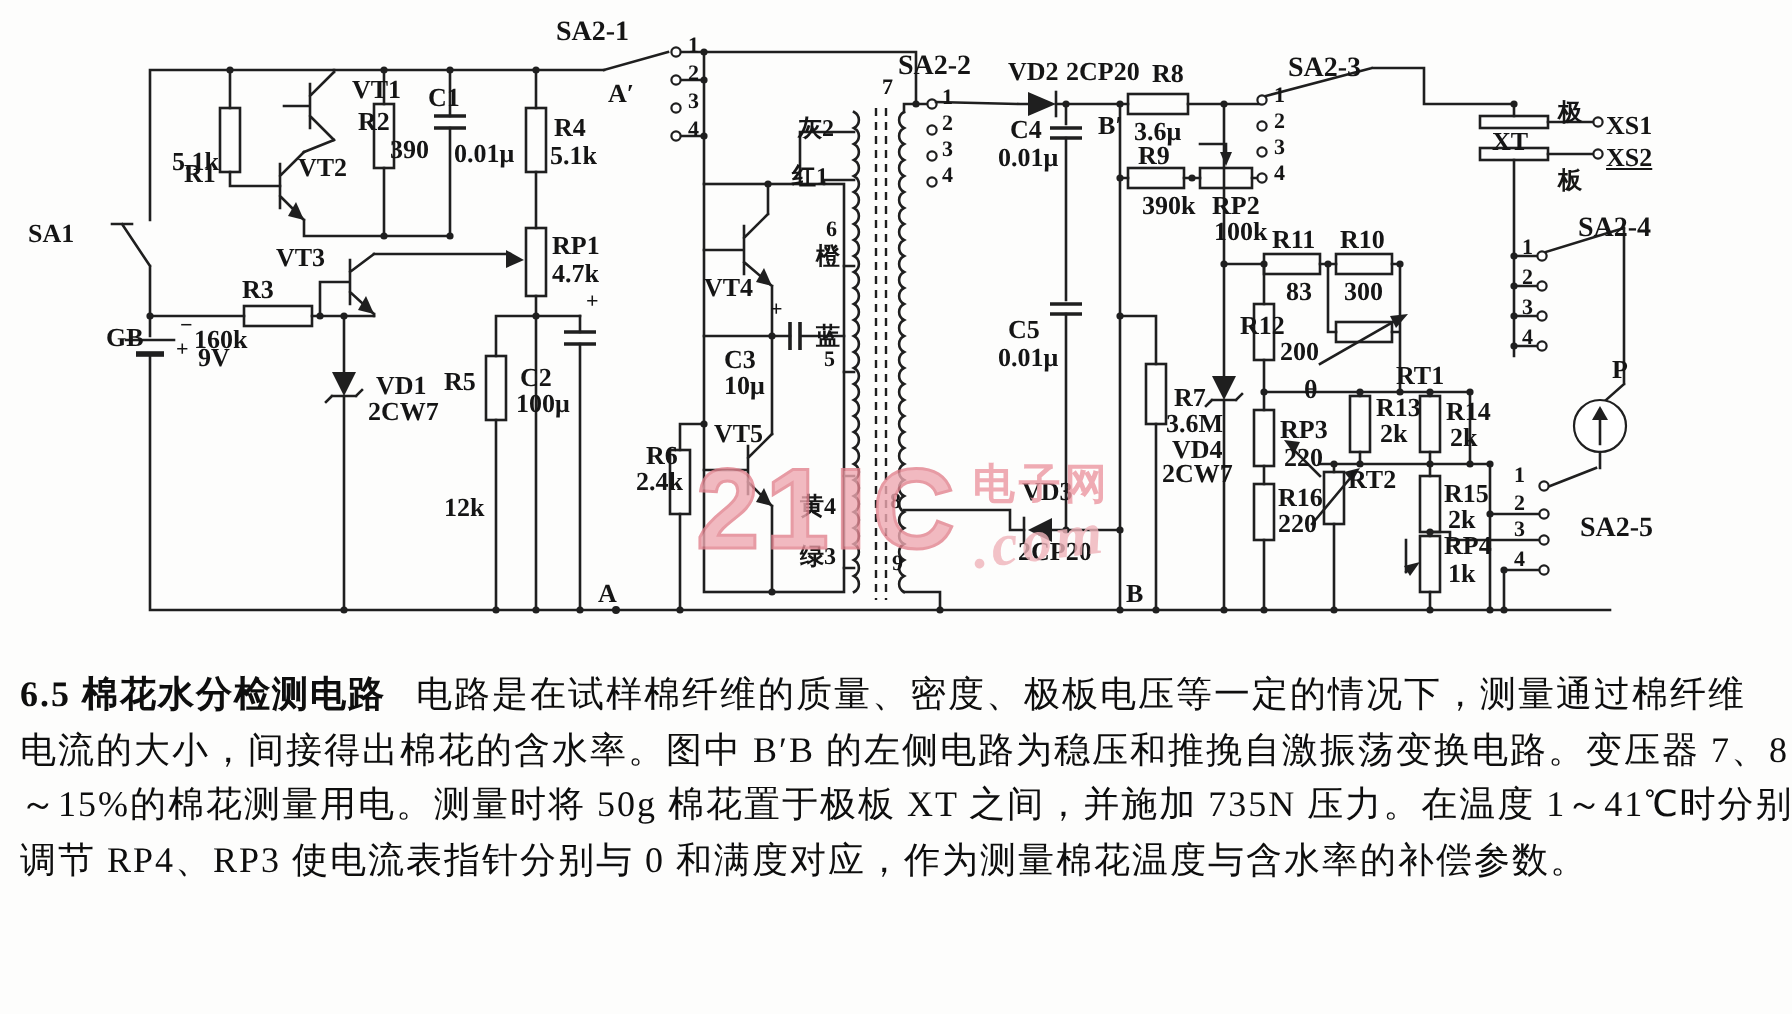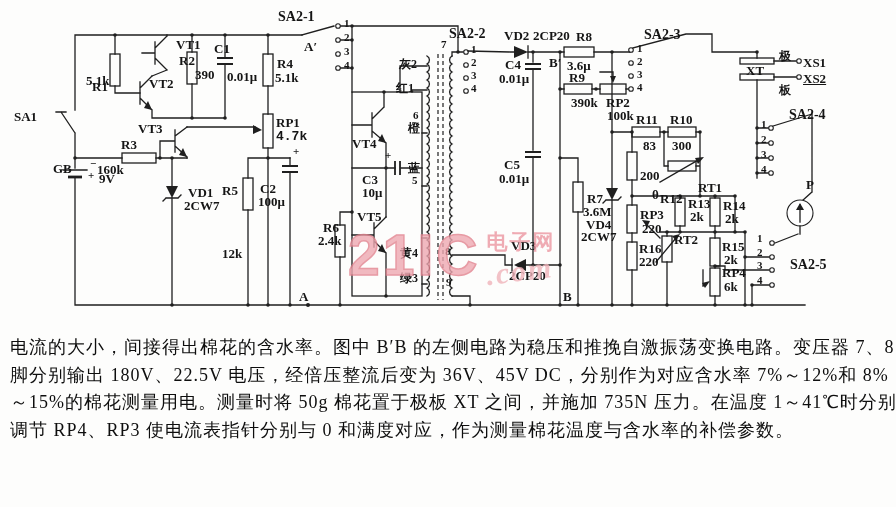--- a/index.html
+++ b/index.html
@@ -261,21 +261,21 @@
       <span class="lbl" style="left: 86px; top: 74px;">5.1k</span>
       <span class="lbl" style="left: 176px; top: 38px;">VT1</span>
       <span class="lbl" style="left: 179px; top: 54px;">R2</span>
       <span class="lbl" style="left: 195px; top: 68px;">390</span>
       <span class="lbl" style="left: 149px; top: 77px;">VT2</span>
       <span class="lbl" style="left: 214px; top: 42px;">C1</span>
       <span class="lbl" style="left: 227px; top: 70px;">0.01μ</span>
       <span class="lbl" style="left: 277px; top: 57px;">R4</span>
       <span class="lbl" style="left: 275px; top: 71px;">5.1k</span>
       <span class="lbl" style="left: 276px; top: 116px;">RP1</span>
-      <span class="lbl" style="left: 276px; top: 130px; font-family: Liberation Mono, monospace;">4.7k</span>
+      <span class="lbl" style="left: 276px; top: 130px;">4.7k</span>
       <span class="lbl" style="left: 138px; top: 122px;">VT3</span>
       <span class="lbl" style="left: 121px; top: 138px;">R3</span>
       <span class="lbl" style="left: 97px; top: 163px;">160k</span>
       <span class="lbl" style="left: 188px; top: 186px;">VD1</span>
       <span class="lbl" style="left: 184px; top: 199px;">2CW7</span>
       <span class="lbl" style="left: 222px; top: 184px; text-align: right;">R5</span>
       <span class="lbl" style="left: 222px; top: 215px; margin-top: 32px;">12k</span>
       <span class="lbl" style="left: 260px; top: 182px;">C2</span>
       <span class="lbl" style="left: 258px; top: 195px;">100μ</span>
       <span class="lbl" style="left: 293px; top: 146px; font-size: 11px;">+</span>
@@ -338,55 +338,55 @@
       <span class="lbl" style="left: 806px; top: 178px;">P</span>
       <span class="lbl" style="left: 790px; top: 258px; font-size: 14px;">SA2-5</span>
       <span class="lbl" style="left: 757px; top: 233px; font-size: 11px;">1</span>
       <span class="lbl" style="left: 757px; top: 247px; font-size: 11px;">2</span>
       <span class="lbl" style="left: 757px; top: 260px; font-size: 11px;">3</span>
       <span class="lbl" style="left: 757px; top: 275px; font-size: 11px;">4</span>
       <span class="lbl" style="left: 636px; top: 113px;">R11</span>
       <span class="lbl" style="left: 643px; top: 139px;">83</span>
       <span class="lbl" style="left: 670px; top: 113px;">R10</span>
       <span class="lbl" style="left: 672px; top: 139px;">300</span>
-      <span class="lbl" style="left: 660px; top: 156px; margin-top: 36px;">R12</span>
+      <span class="lbl" style="left: 620px; top: 156px;">R12</span>
       <span class="lbl" style="left: 640px; top: 169px;">200</span>
       <span class="lbl" style="left: 652px; top: 188px;">θ</span>
       <span class="lbl" style="left: 698px; top: 181px;">RT1</span>
       <span class="lbl" style="left: 688px; top: 197px;">R13</span>
       <span class="lbl" style="left: 690px; top: 210px;">2k</span>
       <span class="lbl" style="left: 723px; top: 199px;">R14</span>
       <span class="lbl" style="left: 725px; top: 212px;">2k</span>
       <span class="lbl" style="left: 640px; top: 208px;">RP3</span>
       <span class="lbl" style="left: 642px; top: 222px;">220</span>
       <span class="lbl" style="left: 674px; top: 233px;">RT2</span>
       <span class="lbl" style="left: 639px; top: 242px;">R16</span>
       <span class="lbl" style="left: 639px; top: 255px;">220</span>
       <span class="lbl" style="left: 722px; top: 240px;">R15</span>
       <span class="lbl" style="left: 724px; top: 253px;">2k</span>
       <span class="lbl" style="left: 722px; top: 266px;">RP4</span>
-      <span class="lbl" style="left: 724px; top: 280px;">6k</span>
+      <span class="lbl" style="left: 724px; top: 280px;">1k</span>
       <span class="lbl" style="left: 587px; top: 192px;">R7</span>
       <span class="lbl" style="left: 583px; top: 205px;">3.6M</span>
       <span class="lbl" style="left: 586px; top: 218px;">VD4</span>
       <span class="lbl" style="left: 581px; top: 230px;">2CW7</span>
       <span class="lbl" style="left: 511px; top: 239px;">VD3</span>
       <span class="lbl" style="left: 509px; top: 269px;">2CP20</span>
       <span class="lbl" style="left: 504px; top: 158px;">C5</span>
       <span class="lbl" style="left: 499px; top: 172px;">0.01μ</span>
       <span class="lbl" style="left: 563px; top: 290px;">B</span>
     </div>
 
   <div class="wm">
     <span class="wm-big">21IC</span>
     <span class="wm-col">
       <span class="wm-cn">电子网</span>
       <span class="wm-com">.com</span>
     </span>
   </div>
 
   <div class="caption">
+    <div class="cap-line"><span class="cap-h">6.5 棉花水分检测电路</span><span>电路是在试样棉纤维的质量、密度、极板电压等一定的情况下，测量通过棉纤维</span></div>
     <div class="cap-line">电流的大小，间接得出棉花的含水率。图中 B′B 的左侧电路为稳压和推挽自激振荡变换电路。变压器 7、8</div>
-    <div class="cap-line">脚分别输出 180V、22.5V 电压，经倍压整流后变为 36V、45V DC，分别作为对应含水率 7%～12%和 8%</div>
     <div class="cap-line">～15%的棉花测量用电。测量时将 50g 棉花置于极板 XT 之间，并施加 735N 压力。在温度 1～41℃时分别</div>
     <div class="cap-line">调节 RP4、RP3 使电流表指针分别与 0 和满度对应，作为测量棉花温度与含水率的补偿参数。</div>
   </div>
 </div>
 
 </body></html>

